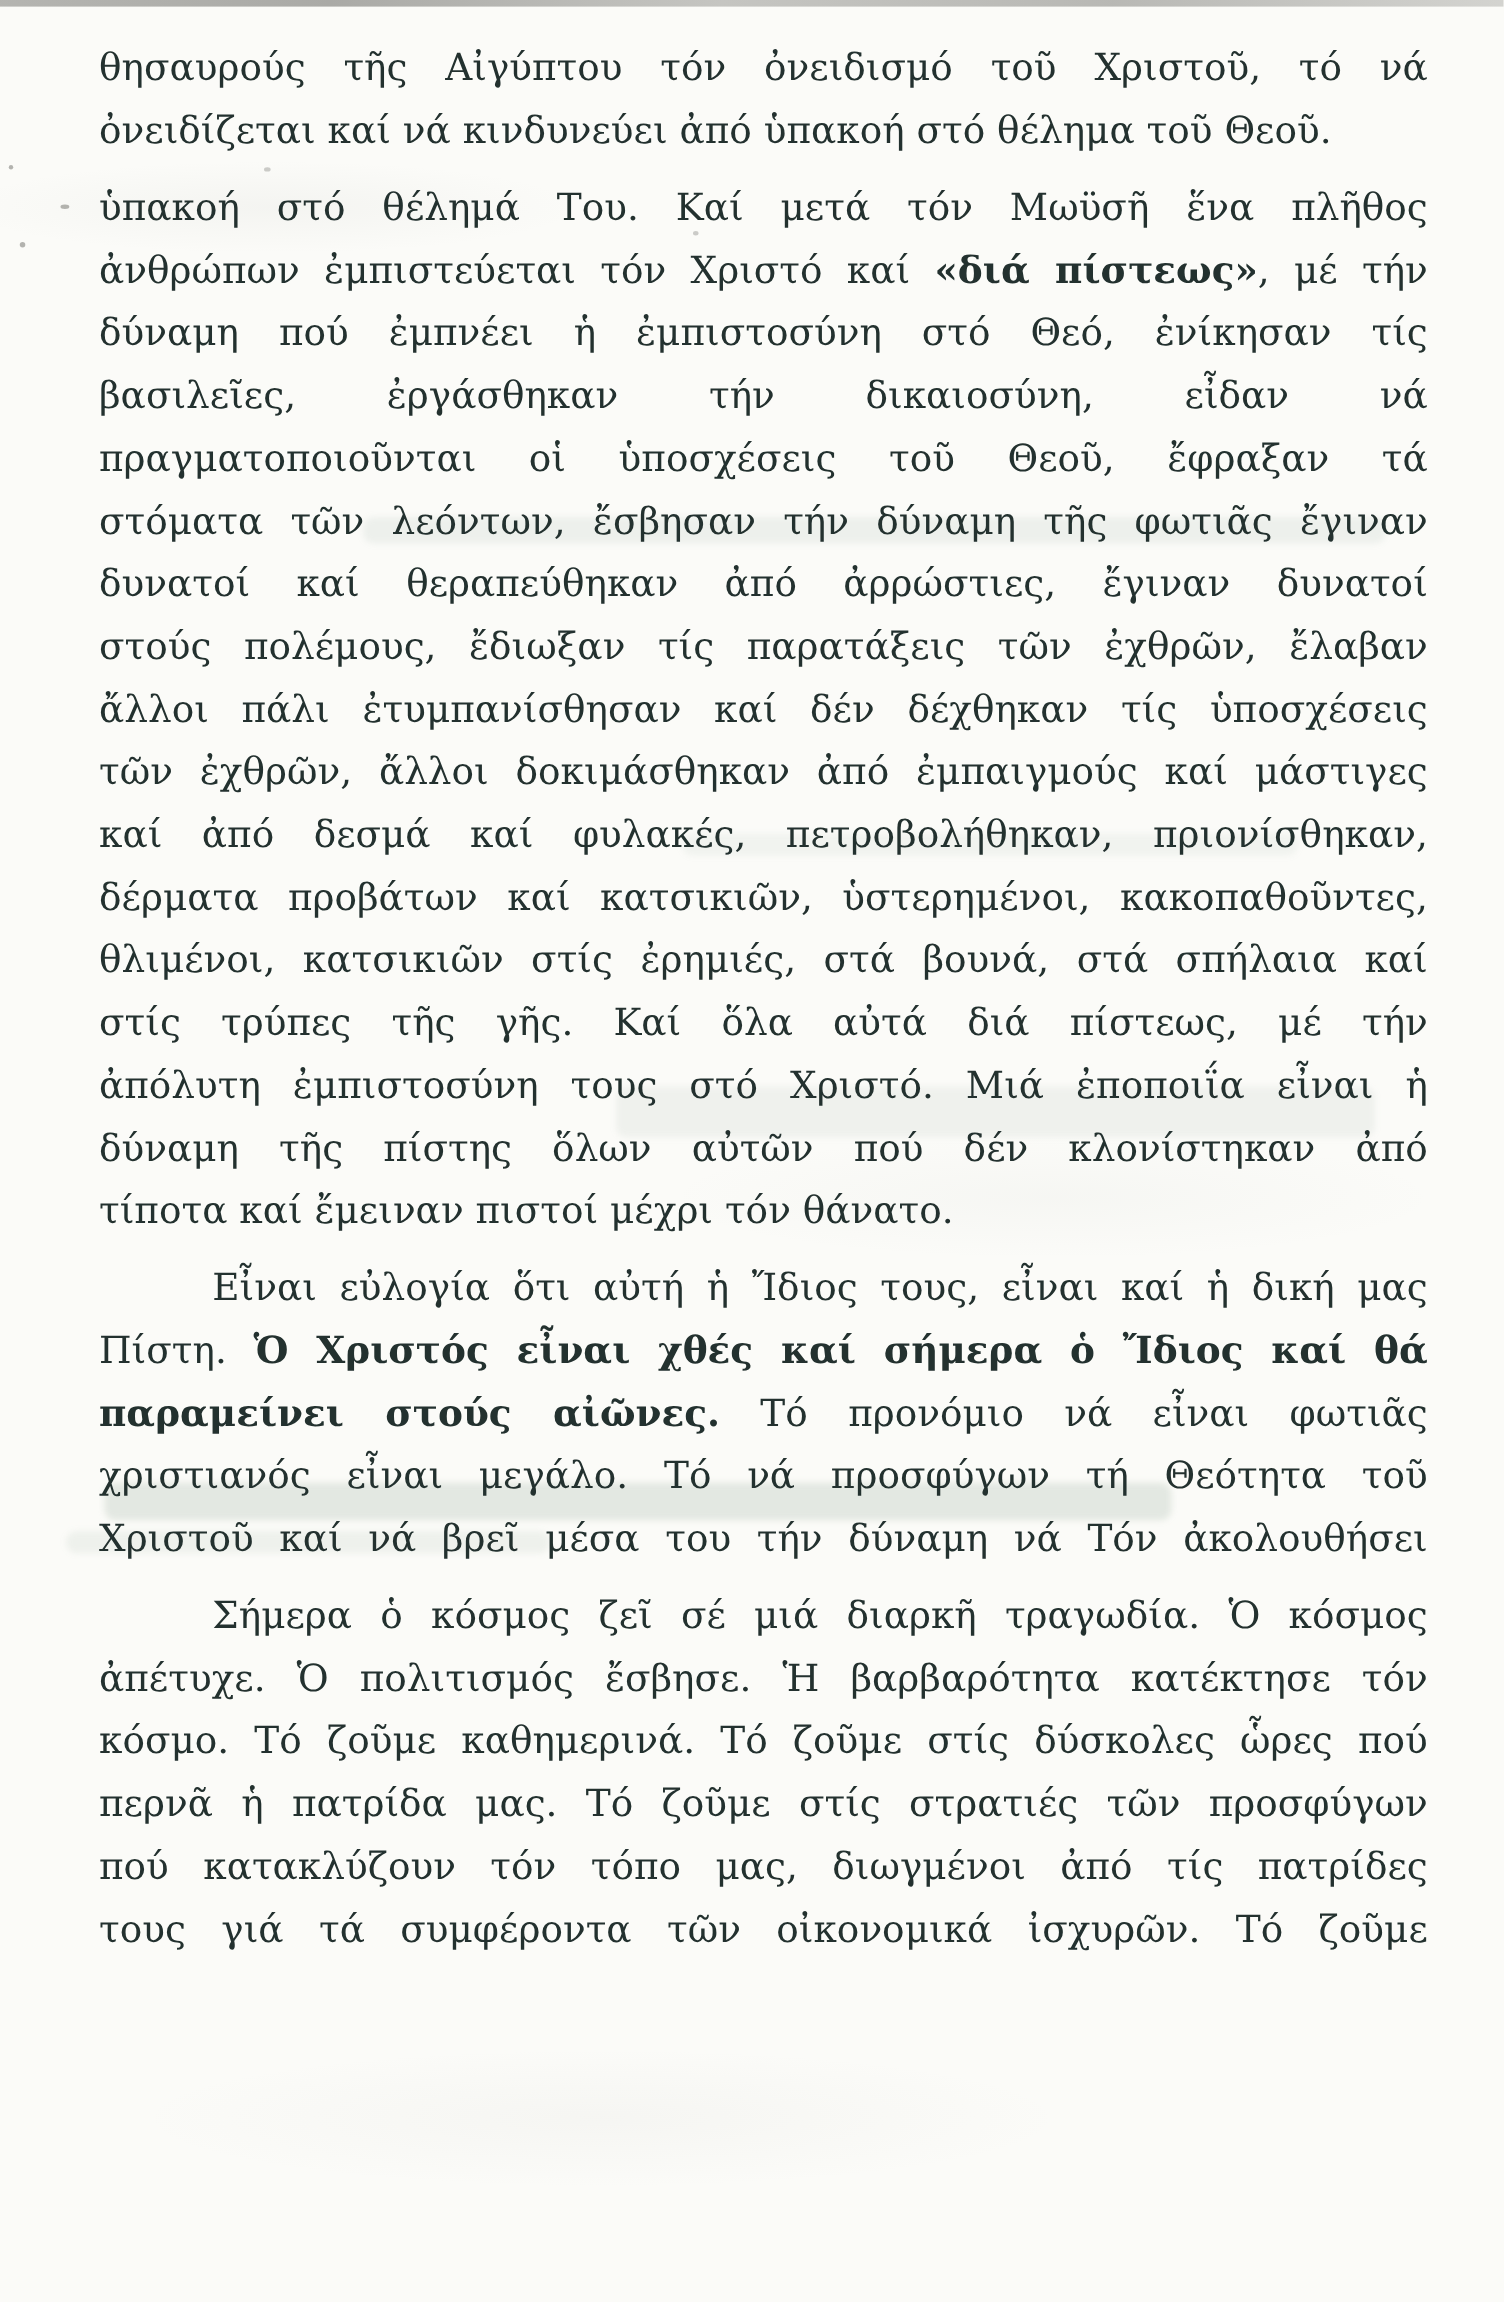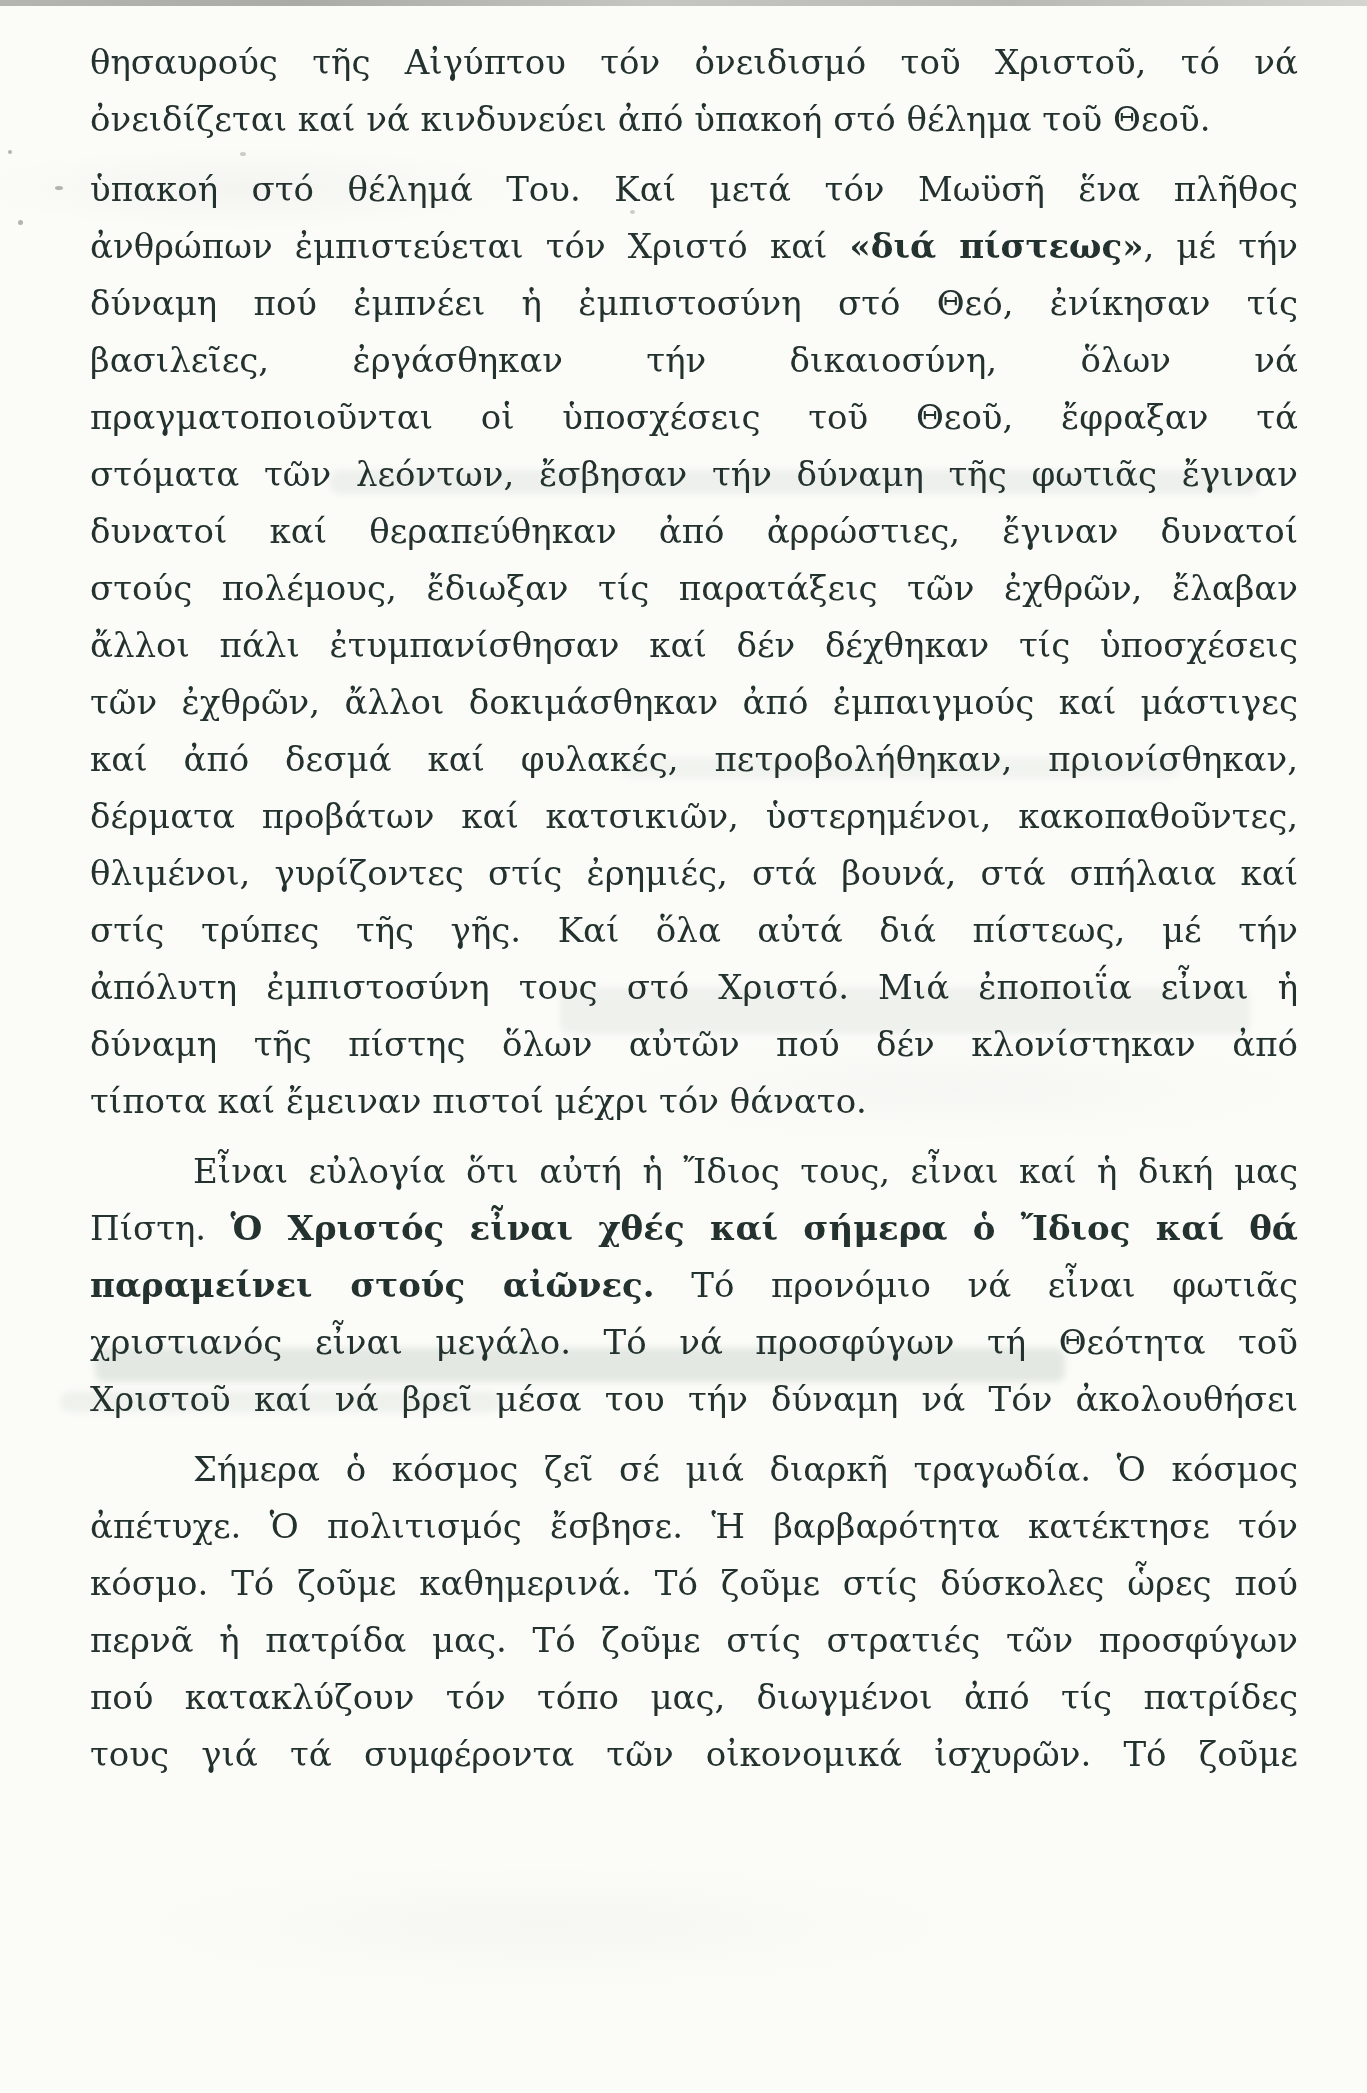--- a/index.html
+++ b/index.html
@@ -91,30 +91,30 @@
 
   <div class="text-block">
       <div class="para">
         <div class="line just first"><span class="seg">θησαυρούς τῆς Αἰγύπτου τόν ὀνειδισμό τοῦ Χριστοῦ, τό νά</span></div>
         <div class="line"><span class="seg">ὀνειδίζεται καί νά κινδυνεύει ἀπό ὑπακοή στό θέλημα τοῦ Θεοῦ.</span></div>
       </div>
       <div class="para indent">
         <div class="line just"><span class="seg">ὑπακοή στό θέλημά Του. Καί μετά τόν Μωϋσῆ ἕνα πλῆθος</span></div>
         <div class="line just"><span class="seg">ἀνθρώπων ἐμπιστεύεται τόν Χριστό καί </span><span class="seg bold">«διά πίστεως»</span><span class="seg">, μέ τήν</span></div>
         <div class="line just"><span class="seg">δύναμη πού ἐμπνέει ἡ ἐμπιστοσύνη στό Θεό, ἐνίκησαν τίς</span></div>
-        <div class="line just"><span class="seg">βασιλεῖες, ἐργάσθηκαν τήν δικαιοσύνη, ὅλων νά</span></div>
+        <div class="line just"><span class="seg">βασιλεῖες, ἐργάσθηκαν τήν δικαιοσύνη, εἶδαν νά</span></div>
         <div class="line just"><span class="seg">πραγματοποιοῦνται οἱ ὑποσχέσεις τοῦ Θεοῦ, ἔφραξαν τά</span></div>
         <div class="line just"><span class="seg">στόματα τῶν λεόντων, ἔσβησαν τήν δύναμη τῆς φωτιᾶς ἔγιναν</span></div>
         <div class="line just"><span class="seg">δυνατοί καί θεραπεύθηκαν ἀπό ἀρρώστιες, ἔγιναν δυνατοί</span></div>
         <div class="line just"><span class="seg">στούς πολέμους, ἔδιωξαν τίς παρατάξεις τῶν ἐχθρῶν, ἔλαβαν</span></div>
         <div class="line just"><span class="seg">ἄλλοι πάλι ἐτυμπανίσθησαν καί δέν δέχθηκαν τίς ὑποσχέσεις</span></div>
         <div class="line just"><span class="seg">τῶν ἐχθρῶν, ἄλλοι δοκιμάσθηκαν ἀπό ἐμπαιγμούς καί μάστιγες</span></div>
         <div class="line just"><span class="seg">καί ἀπό δεσμά καί φυλακές, πετροβολήθηκαν, πριονίσθηκαν,</span></div>
         <div class="line just"><span class="seg">δέρματα προβάτων καί κατσικιῶν, ὑστερημένοι, κακοπαθοῦντες,</span></div>
-        <div class="line just"><span class="seg">θλιμένοι, γυρίζοντες στίς ἐρημιές, στά βουνά, στά σπήλαια καί</span></div>
+        <div class="line just"><span class="seg">θλιμένοι, κατσικιῶν στίς ἐρημιές, στά βουνά, στά σπήλαια καί</span></div>
         <div class="line just"><span class="seg">στίς τρύπες τῆς γῆς. Καί ὅλα αὐτά διά πίστεως, μέ τήν</span></div>
         <div class="line just"><span class="seg">ἀπόλυτη ἐμπιστοσύνη τους στό Χριστό. Μιά ἐποποιΐα εἶναι ἡ</span></div>
         <div class="line just"><span class="seg">δύναμη τῆς πίστης ὅλων αὐτῶν πού δέν κλονίστηκαν ἀπό</span></div>
         <div class="line"><span class="seg">τίποτα καί ἔμειναν πιστοί μέχρι τόν θάνατο.</span></div>
       </div>
       <div class="para indent">
         <div class="line just first"><span class="seg">Εἶναι εὐλογία ὅτι αὐτή ἡ Ἴδιος τους, εἶναι καί ἡ δική μας</span></div>
         <div class="line just"><span class="seg">Πίστη. </span><span class="seg bold">Ὁ Χριστός εἶναι χθές καί σήμερα ὁ Ἴδιος καί θά</span></div>
         <div class="line just"><span class="seg bold">παραμείνει στούς αἰῶνες.</span><span class="seg"> Τό προνόμιο νά εἶναι φωτιᾶς</span></div>
         <div class="line just"><span class="seg">χριστιανός εἶναι μεγάλο. Τό νά προσφύγων τή Θεότητα τοῦ</span></div>

